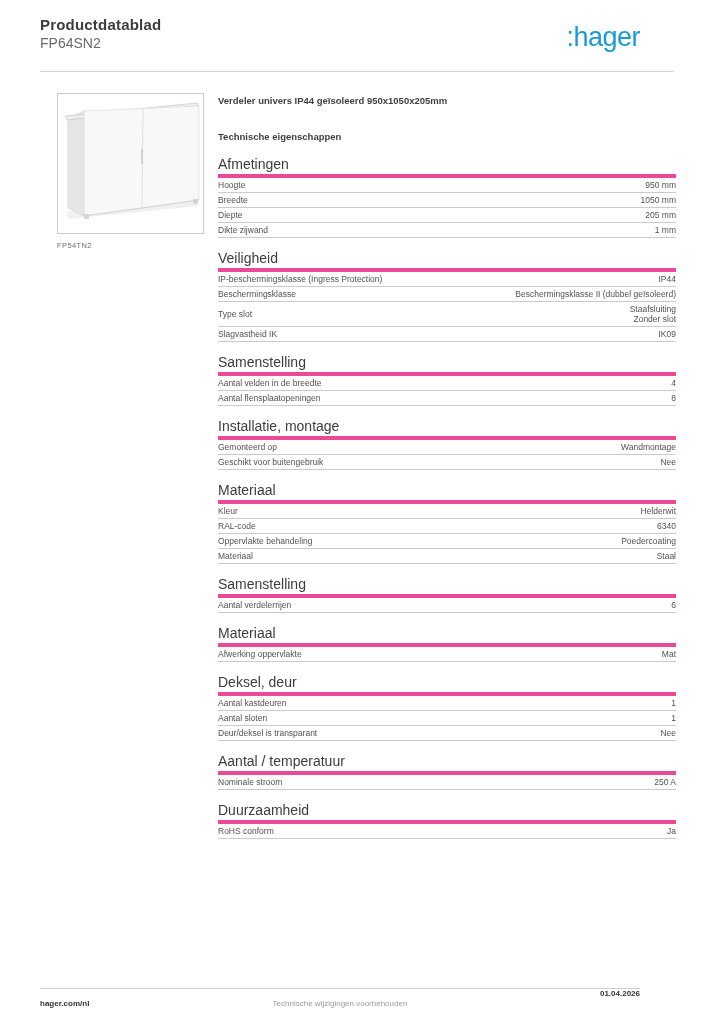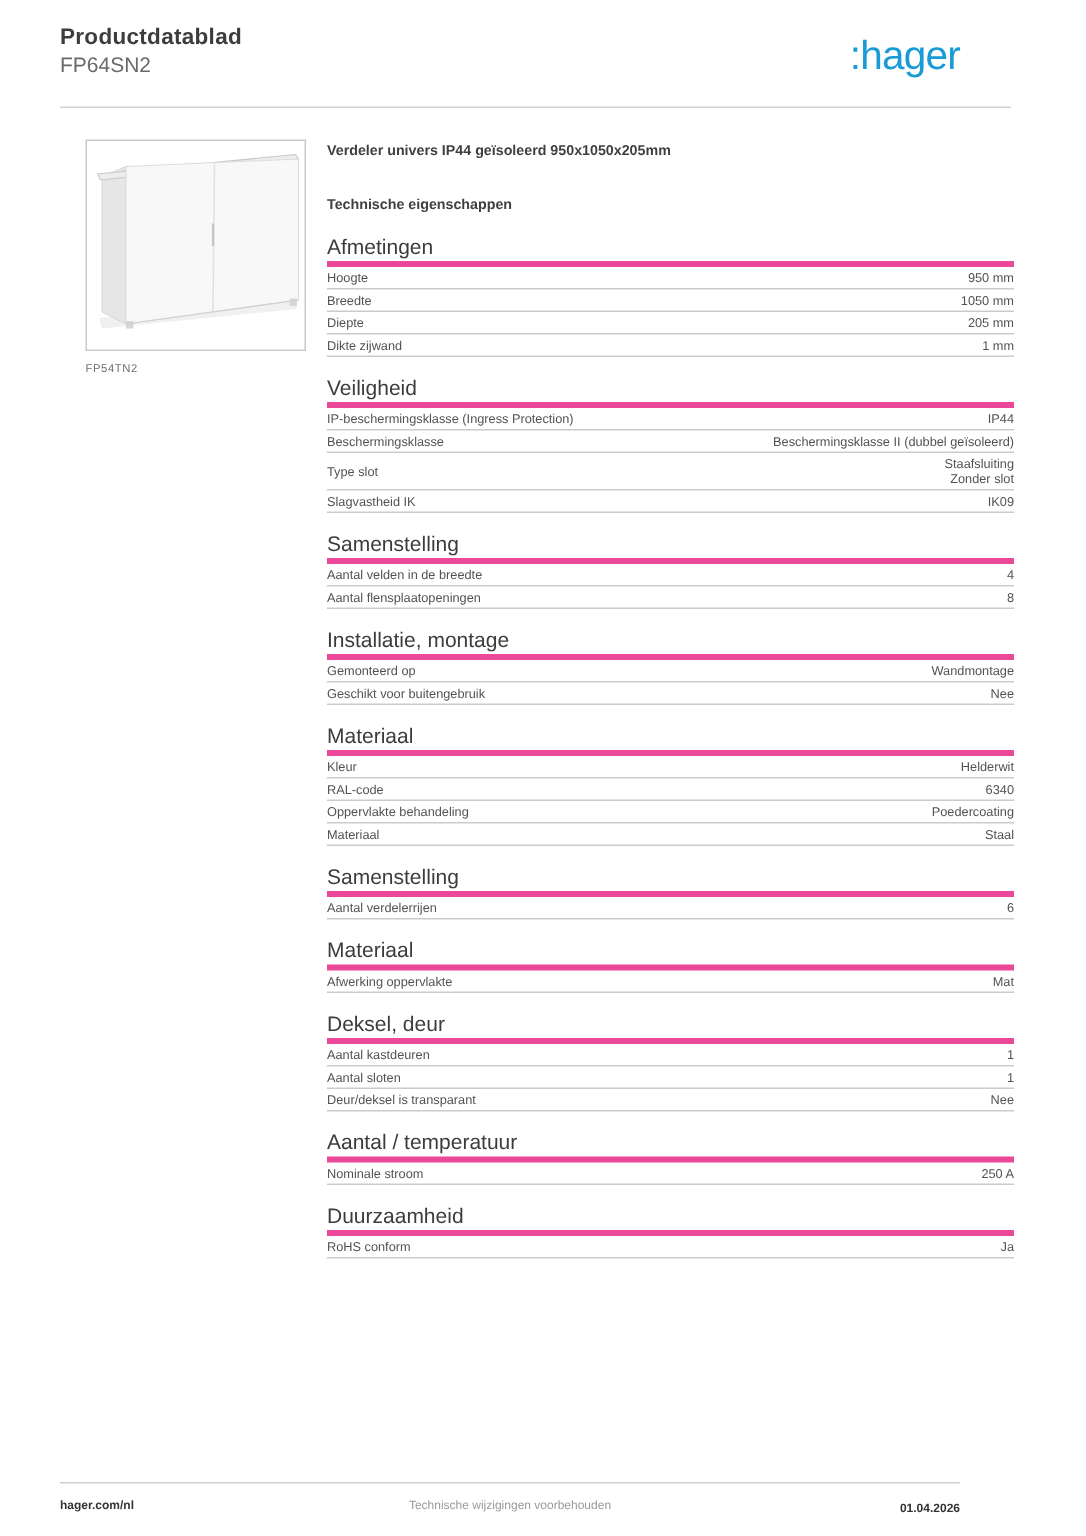--- a/index.html
+++ b/index.html
@@ -35,21 +35,21 @@
               font-size:8.5px; line-height:10px; color:#525252; }
   .spec-label { text-align:left; white-space:nowrap; }
   .spec-value { text-align:right; margin-left:12px; }
 
   
   .footer { position:absolute; left:40px; right:40px; top:988px;
             border-top:1px solid #cfcfcf; padding-top:10px; }
   .footer-site { position:absolute; left:0; top:10px; font-size:8px; font-weight:bold; color:#333; }
   .footer-notice { position:absolute; left:0; right:0; top:10px; text-align:center;
                    font-size:8px; color:#9a9a9a; }
-  .footer-date { position:absolute; right:0; top:12px; font-size:8px; font-weight:bold; color:#333; }
+  .footer-date { position:absolute; right:0; top:0; font-size:8px; font-weight:bold; color:#333; }
 </style>
 </head>
 <body>
 
 <div class="page">
 
   <div class="header">
     <div class="doc-type">Productdatablad</div>
     <div class="product-code">FP64SN2</div>
     <div class="logo" style="color: rgb(25, 155, 213);">:hager</div>

